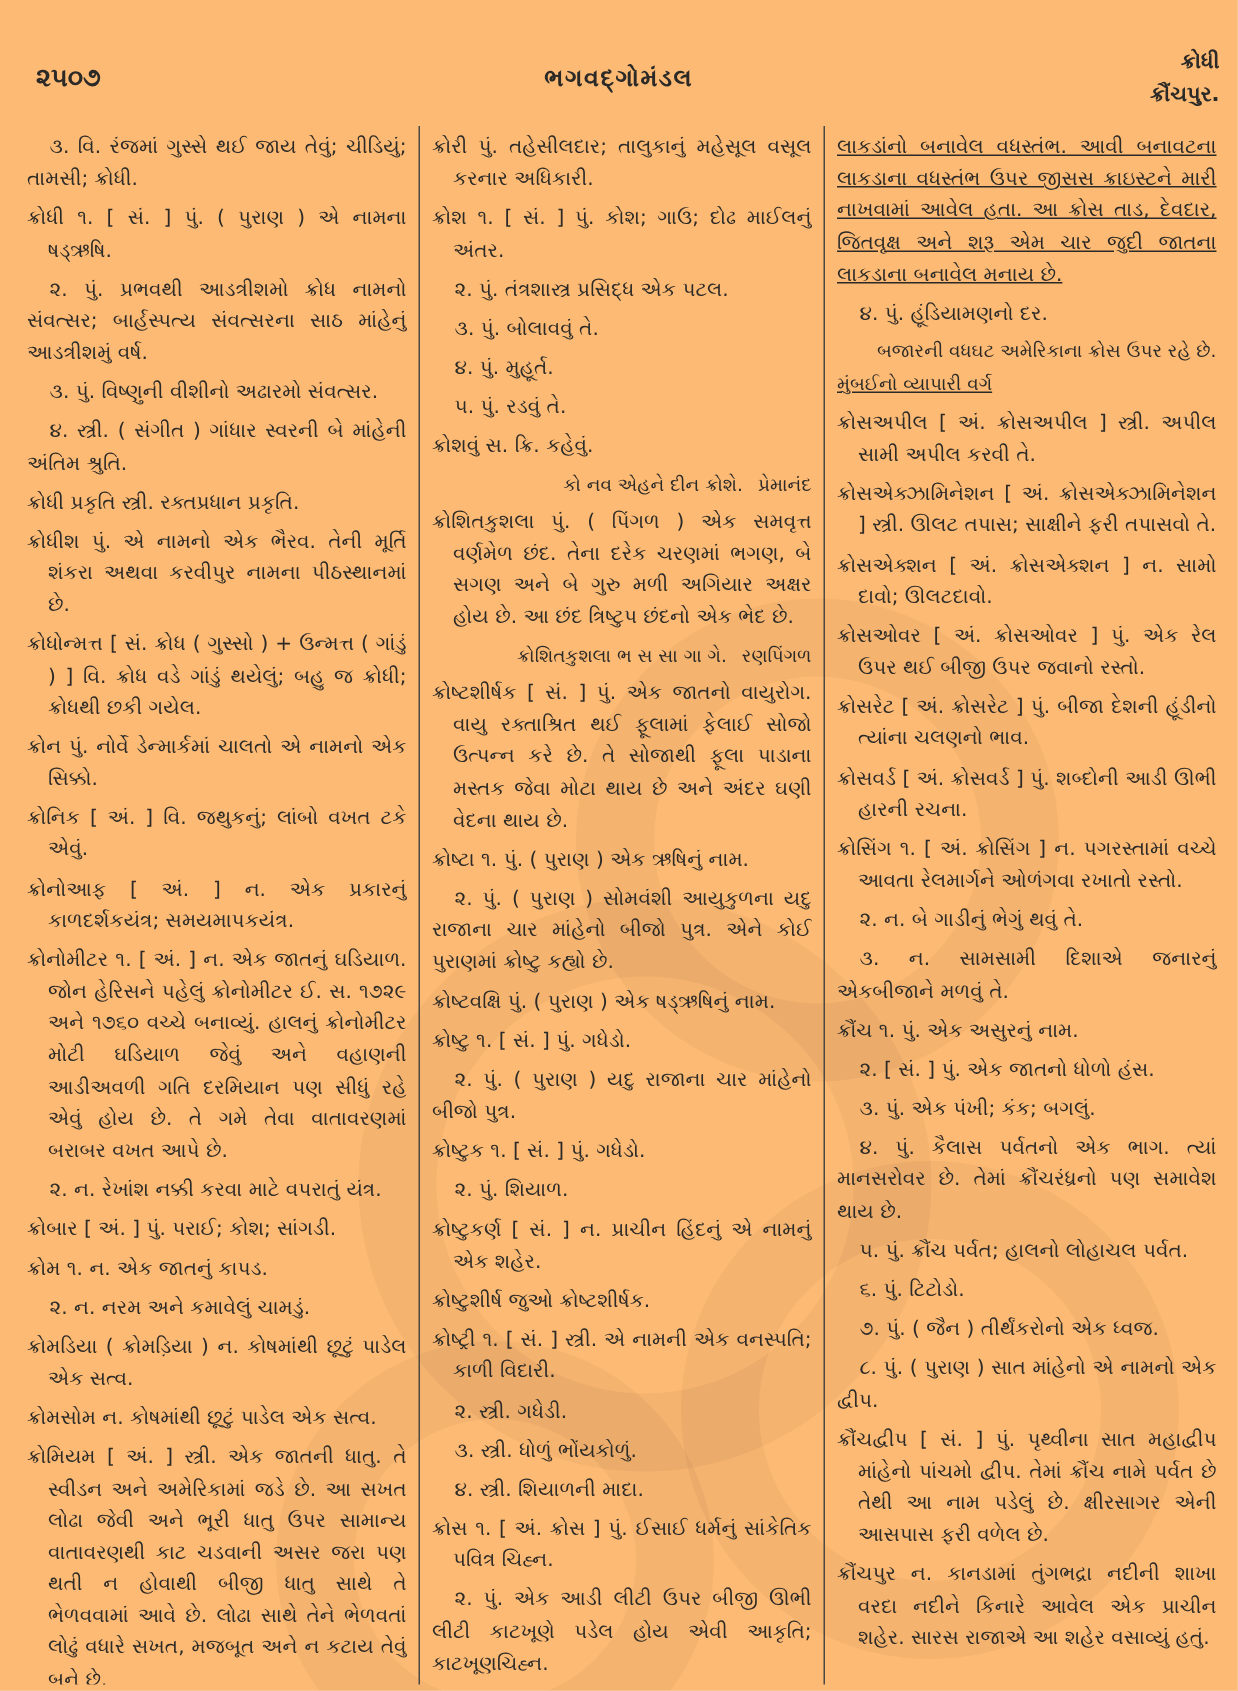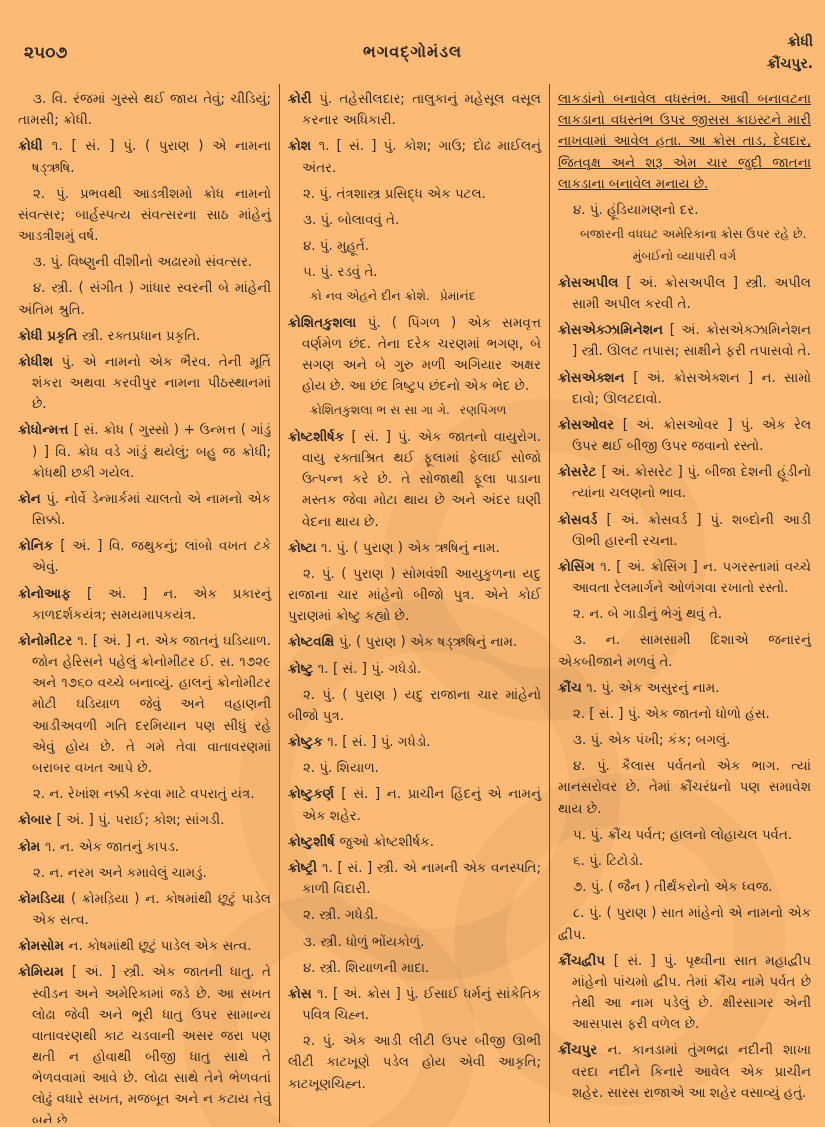--- a/index.html
+++ b/index.html
@@ -39,29 +39,29 @@
     display: flex;
   }
   .col { flex: 1 1 0; padding: 0 8px; overflow: hidden; }
   .vrule { width: 1px; background: #4a4944; margin-top: -4px; }
   p.blk {
     margin: 0 0 5px;
     font-size: 13.4px; line-height: 1.58;
     text-align: justify;
   }
   p.entry { padding-left: 14px; text-indent: -14px; }
-  .hw { font-weight: bold; }
+  .hw { font-weight: normal; }
   p.sense { text-indent: 15px; }
   p.cont { text-indent: 0; text-decoration: underline; }
   p.quote {
-    display: flex; justify-content: flex-start; align-items: baseline;
+    display: flex; justify-content: flex-end; align-items: baseline;
     font-size: 12.3px; padding-left: 22px; margin: 0 0 5px;
   }
   p.quote .attr { margin-left: 10px; white-space: nowrap; }
-  p.cite { text-align: center; font-size: 12.3px; margin: -2px 0 5px; }
+  p.cite { text-align: left; font-size: 12.3px; margin: -2px 0 5px; text-decoration: underline; }
 </style>
 </head>
 <body>
 
 <div class="page">
 
   <svg class="watermark" viewBox="0 0 825 1127" aria-hidden="true">
     <g fill="none" stroke="#000000" stroke-opacity="0.035" stroke-width="52">
       <circle cx="545" cy="560" r="135"></circle>
       <circle cx="430" cy="790" r="165"></circle>
@@ -102,20 +102,21 @@
         <p class="blk entry"><span class="hw">ક્રોમિયમ </span><span class="qt">[ અં. ] સ્ત્રી. એક જાતની ધાતુ. તે સ્વીડન અને અમેરિકામાં જડે છે. આ સખત લોઢા જેવી અને ભૂરી ધાતુ ઉપર સામાન્ય વાતાવરણથી કાટ ચડવાની અસર જરા પણ થતી ન હોવાથી બીજી ધાતુ સાથે તે ભેળવવામાં આવે છે. લોઢા સાથે તેને ભેળવતાં લોઢું વધારે સખત, મજબૂત અને ન કટાય તેવું બને છે.</span></p>
       </section>
     <div class="vrule"></div>
     <section class="col">
         <p class="blk entry"><span class="hw">ક્રોરી </span><span class="qt">પું. તહેસીલદાર; તાલુકાનું મહેસૂલ વસૂલ કરનાર અધિકારી.</span></p>
         <p class="blk entry"><span class="hw">ક્રોશ </span><span class="qt">૧. [ સં. ] પું. કોશ; ગાઉ; દોઢ માઈલનું અંતર.</span></p>
         <p class="blk sense"><span class="qt">૨. પું. તંત્રશાસ્ત્ર પ્રસિદ્ધ એક પટલ.</span></p>
         <p class="blk sense"><span class="qt">૩. પું. બોલાવવું તે.</span></p>
         <p class="blk sense"><span class="qt">૪. પું. મુહૂર્ત.</span></p>
         <p class="blk sense"><span class="qt">૫. પું. રડવું તે.</span></p>
+        <p class="blk entry"><span class="hw">ક્રોશવું </span><span class="qt">સ. ક્રિ. કહેવું.</span></p>
         <p class="blk quote">
           <span class="qt">કો નવ એહને દીન ક્રોશે.</span>
           <span class="attr">પ્રેમાનંદ</span>
         </p>
         <p class="blk entry"><span class="hw">ક્રોશિતકુશલા </span><span class="qt">પું. ( પિંગળ ) એક સમવૃત્ત વર્ણમેળ છંદ. તેના દરેક ચરણમાં ભગણ, બે સગણ અને બે ગુરુ મળી અગિયાર અક્ષર હોય છે. આ છંદ ત્રિષ્ટુપ છંદનો એક ભેદ છે.</span></p>
         <p class="blk quote">
           <span class="qt">ક્રોશિતકુશલા ભ સ સા ગા ગે.</span>
           <span class="attr">રણપિંગળ</span>
         </p>
         <p class="blk entry"><span class="hw">ક્રોષ્ટશીર્ષક </span><span class="qt">[ સં. ] પું. એક જાતનો વાયુરોગ. વાયુ રક્તાશ્રિત થઈ ફૂલામાં ફેલાઈ સોજો ઉત્પન્ન કરે છે. તે સોજાથી ફૂલા પાડાના મસ્તક જેવા મોટા થાય છે અને અંદર ઘણી વેદના થાય છે.</span></p>

